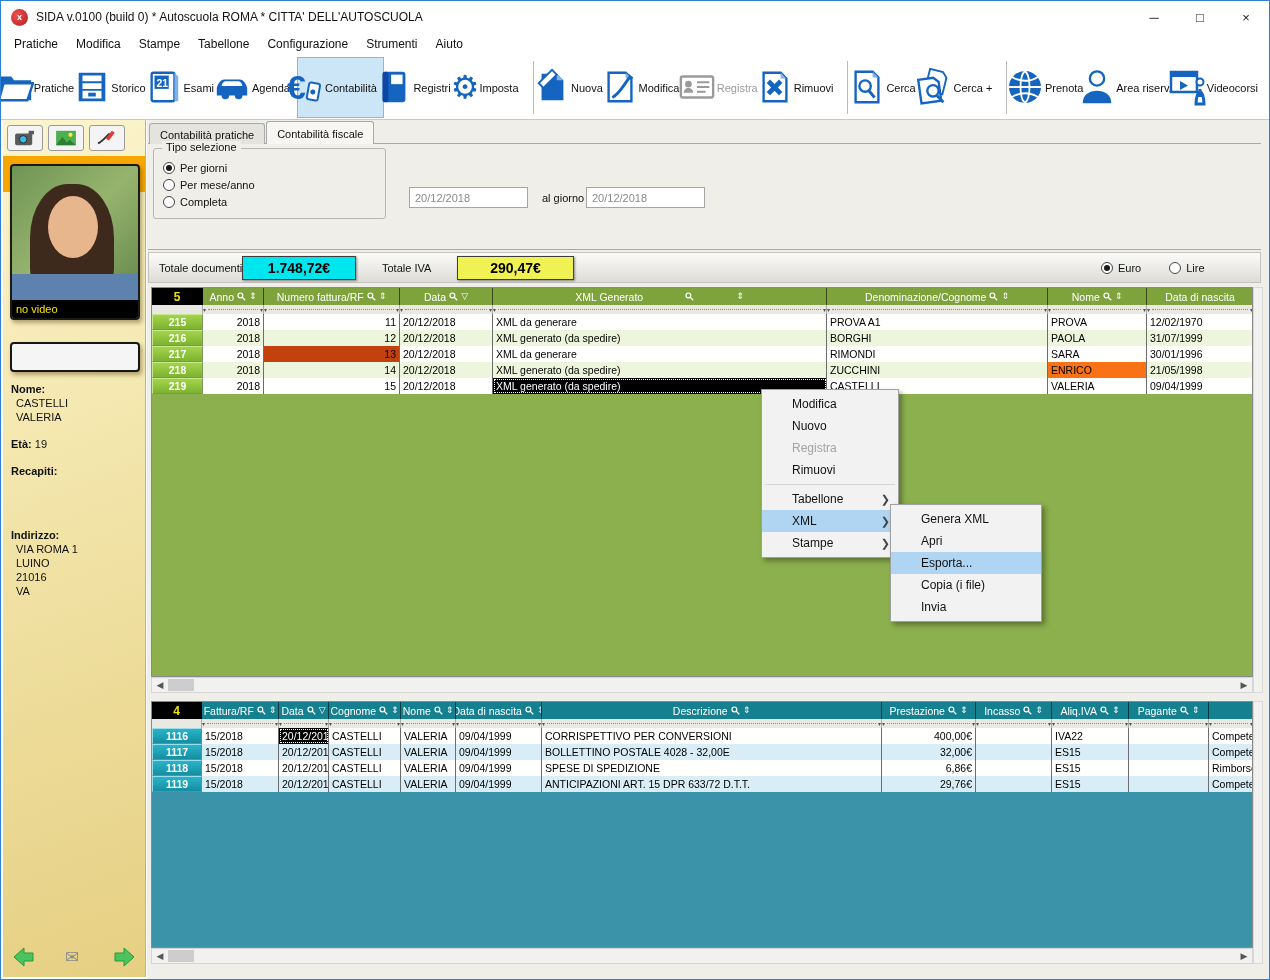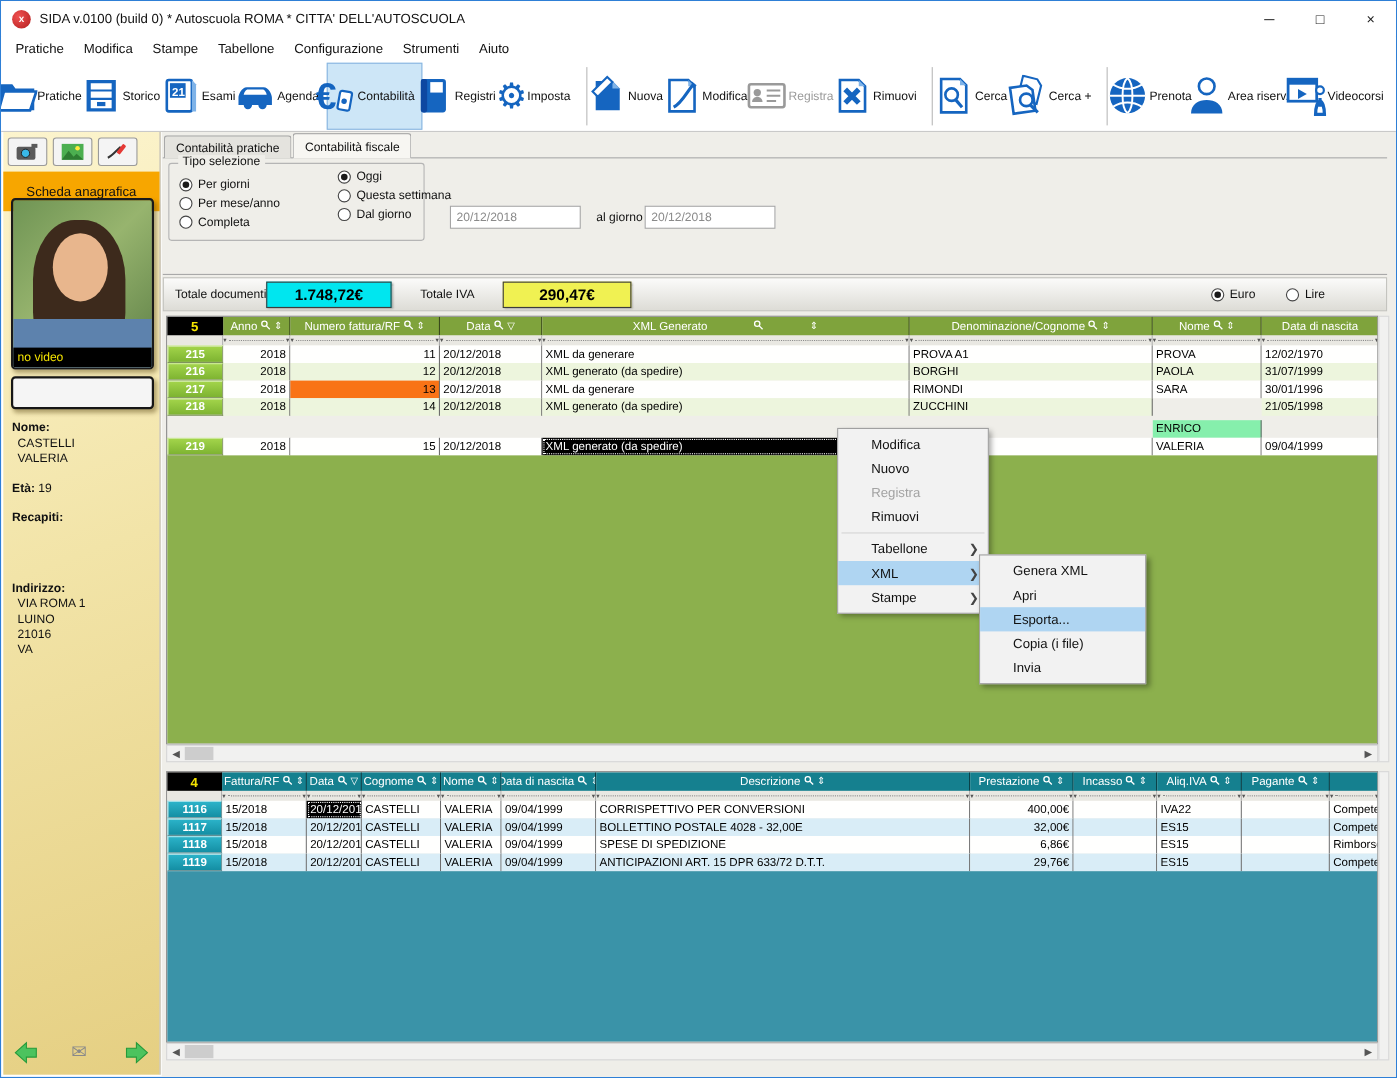--- a/index.html
+++ b/index.html
@@ -33,21 +33,21 @@
   .tsep{width:1px;background:#b9b9b9;margin:4px 7px;}
 
   
   .sidebar{position:absolute;left:2px;top:119px;width:143px;height:857px;
     background:linear-gradient(160deg,#fcf4cd 0%,#f2e4a8 45%,#e5cf82 100%);border-right:1px solid #b9b29a;}
   .ptools{display:flex;gap:5px;padding:5px 4px;}
   .ptool{width:36px;height:26px;background:#f4f4f4;border:1px solid #9a9a9a;border-radius:3px;
     display:flex;align-items:center;justify-content:center;}
   .sideheader{height:36px;background:var(--sidebar_header_bg,#f7a600);display:flex;align-items:center;justify-content:center;
     font-size:12px;color:#111;}
-  .photo{position:absolute;left:7px;top:60px;width:130px;height:156px;border:2px solid #1a1a1a;border-radius:4px;
+  .photo{position:absolute;left:7px;top:44px;width:130px;height:156px;border:2px solid #1a1a1a;border-radius:4px;
     background:linear-gradient(135deg,#6f9454 0%,#97b46e 45%,#5d7f46 100%);overflow:hidden;box-shadow:2px 3px 4px rgba(90,70,20,.45);text-align:right;}
   .hair{position:absolute;left:18px;top:18px;width:84px;height:120px;border-radius:45% 45% 30% 30%;background:#3d2a1c;}
   .face{position:absolute;left:36px;top:30px;width:50px;height:62px;border-radius:50%;background:#e8b68d;}
   .denim{position:absolute;left:0px;top:108px;width:130px;height:50px;background:#5d82ad;}
   .novideo{position:absolute;left:0;bottom:0;width:100%;height:18px;background:#000;color:#f5e400;
     font-size:11px;padding-left:4px;display:flex;align-items:center;}
   .whitebox{position:absolute;left:7px;top:222px;width:130px;height:30px;background:#f5f5f5;border:2px solid #161616;
     border-radius:4px;box-shadow:2px 3px 4px rgba(90,70,20,.45);}
   .sinfo{position:absolute;left:8px;top:262px;font-size:11px;color:#111;line-height:14px;}
   .sinfo .b{font-weight:bold;}
@@ -394,34 +394,20 @@
       </label>
       <label class="radio-row">
         <span class="rcircle"></span>
         <span class="rlabel">Per mese/anno</span>
       </label>
       <label class="radio-row">
         <span class="rcircle"></span>
         <span class="rlabel">Completa</span>
       </label>
     </div>
-  <div class="period-radios" id="period-radios">
-      <label class="radio-row">
-        <span class="rcircle sel"></span>
-        <span class="rlabel">Oggi</span>
-      </label>
-      <label class="radio-row">
-        <span class="rcircle"></span>
-        <span class="rlabel">Questa settimana</span>
-      </label>
-      <label class="radio-row">
-        <span class="rcircle"></span>
-        <span class="rlabel">Dal giorno</span>
-      </label>
-    </div>
   <input class="datefield" style="left: 408px; top: 186px; width: 119px;" readonly="" value="20/12/2018">
   <span class="algiorno" style="left:541px;top:191px">al giorno</span>
   <input class="datefield" style="left: 585px; top: 186px; width: 119px;" readonly="" value="20/12/2018">
 
 
   <div class="totalsbar">
     <span class="totlabel" style="left:10px">Totale documenti</span>
     <span class="totbox" style="left:93px;width:114px;background:var(--total_doc_bg,#00e6ef)">1.748,72€</span>
     <span class="totlabel" style="left:233px">Totale IVA</span>
     <span class="totbox" style="left:308px;width:117px;background:var(--total_iva_bg,#f0f152)">290,47€</span>
@@ -546,35 +532,35 @@
         <div class="dcell right" style="width: 136px; background: rgb(237, 245, 221);">12</div>
         <div class="dcell" style="width: 93px; background: rgb(237, 245, 221);">20/12/2018</div>
         <div class="dcell" style="width: 334px; background: rgb(237, 245, 221);">XML generato (da spedire)</div>
         <div class="dcell" style="width: 221px; background: rgb(237, 245, 221);">BORGHI</div>
         <div class="dcell" style="width: 99px; background: rgb(237, 245, 221);">PAOLA</div>
         <div class="dcell" style="width: 107px; background: rgb(237, 245, 221);">31/07/1999</div>
       </div>
       <div class="trow">
         <div class="numbtn" style="width: 51px;">217</div>
         <div class="dcell right" style="width: 61px; background: rgb(255, 255, 254);">2018</div>
-        <div class="dcell right" style="width: 136px; background: #f97316;">13</div>
+        <div class="dcell right" style="width: 136px; background: #c2410c;">13</div>
         <div class="dcell" style="width: 93px; background: rgb(255, 255, 254);">20/12/2018</div>
         <div class="dcell" style="width: 334px; background: rgb(255, 255, 254);">XML da generare</div>
         <div class="dcell" style="width: 221px; background: rgb(255, 255, 254);">RIMONDI</div>
         <div class="dcell" style="width: 99px; background: rgb(255, 255, 254);">SARA</div>
         <div class="dcell" style="width: 107px; background: rgb(255, 255, 254);">30/01/1996</div>
       </div>
       <div class="trow">
         <div class="numbtn" style="width: 51px;">218</div>
         <div class="dcell right" style="width: 61px; background: rgb(237, 245, 221);">2018</div>
         <div class="dcell right" style="width: 136px; background: rgb(237, 245, 221);">14</div>
         <div class="dcell" style="width: 93px; background: rgb(237, 245, 221);">20/12/2018</div>
         <div class="dcell" style="width: 334px; background: rgb(237, 245, 221);">XML generato (da spedire)</div>
         <div class="dcell" style="width: 221px; background: rgb(237, 245, 221);">ZUCCHINI</div>
-        <div class="dcell" style="width: 99px; background: #86efac; margin-top: 20px;">ENRICO</div>
+        <div class="dcell" style="width: 99px; background: #f97316;">ENRICO</div>
         <div class="dcell" style="width: 107px; background: rgb(237, 245, 221);">21/05/1998</div>
       </div>
       <div class="trow">
         <div class="numbtn" style="width: 51px;">219</div>
         <div class="dcell right" style="width: 61px; background: rgb(255, 255, 254);">2018</div>
         <div class="dcell right" style="width: 136px; background: rgb(255, 255, 254);">15</div>
         <div class="dcell" style="width: 93px; background: rgb(255, 255, 254);">20/12/2018</div>
         <div class="dcell selcell" style="width: 334px; background: rgb(255, 255, 254);">XML generato (da spedire)</div>
         <div class="dcell" style="width: 221px; background: rgb(255, 255, 254);">CASTELLI</div>
         <div class="dcell" style="width: 99px; background: rgb(255, 255, 254);">VALERIA</div>

